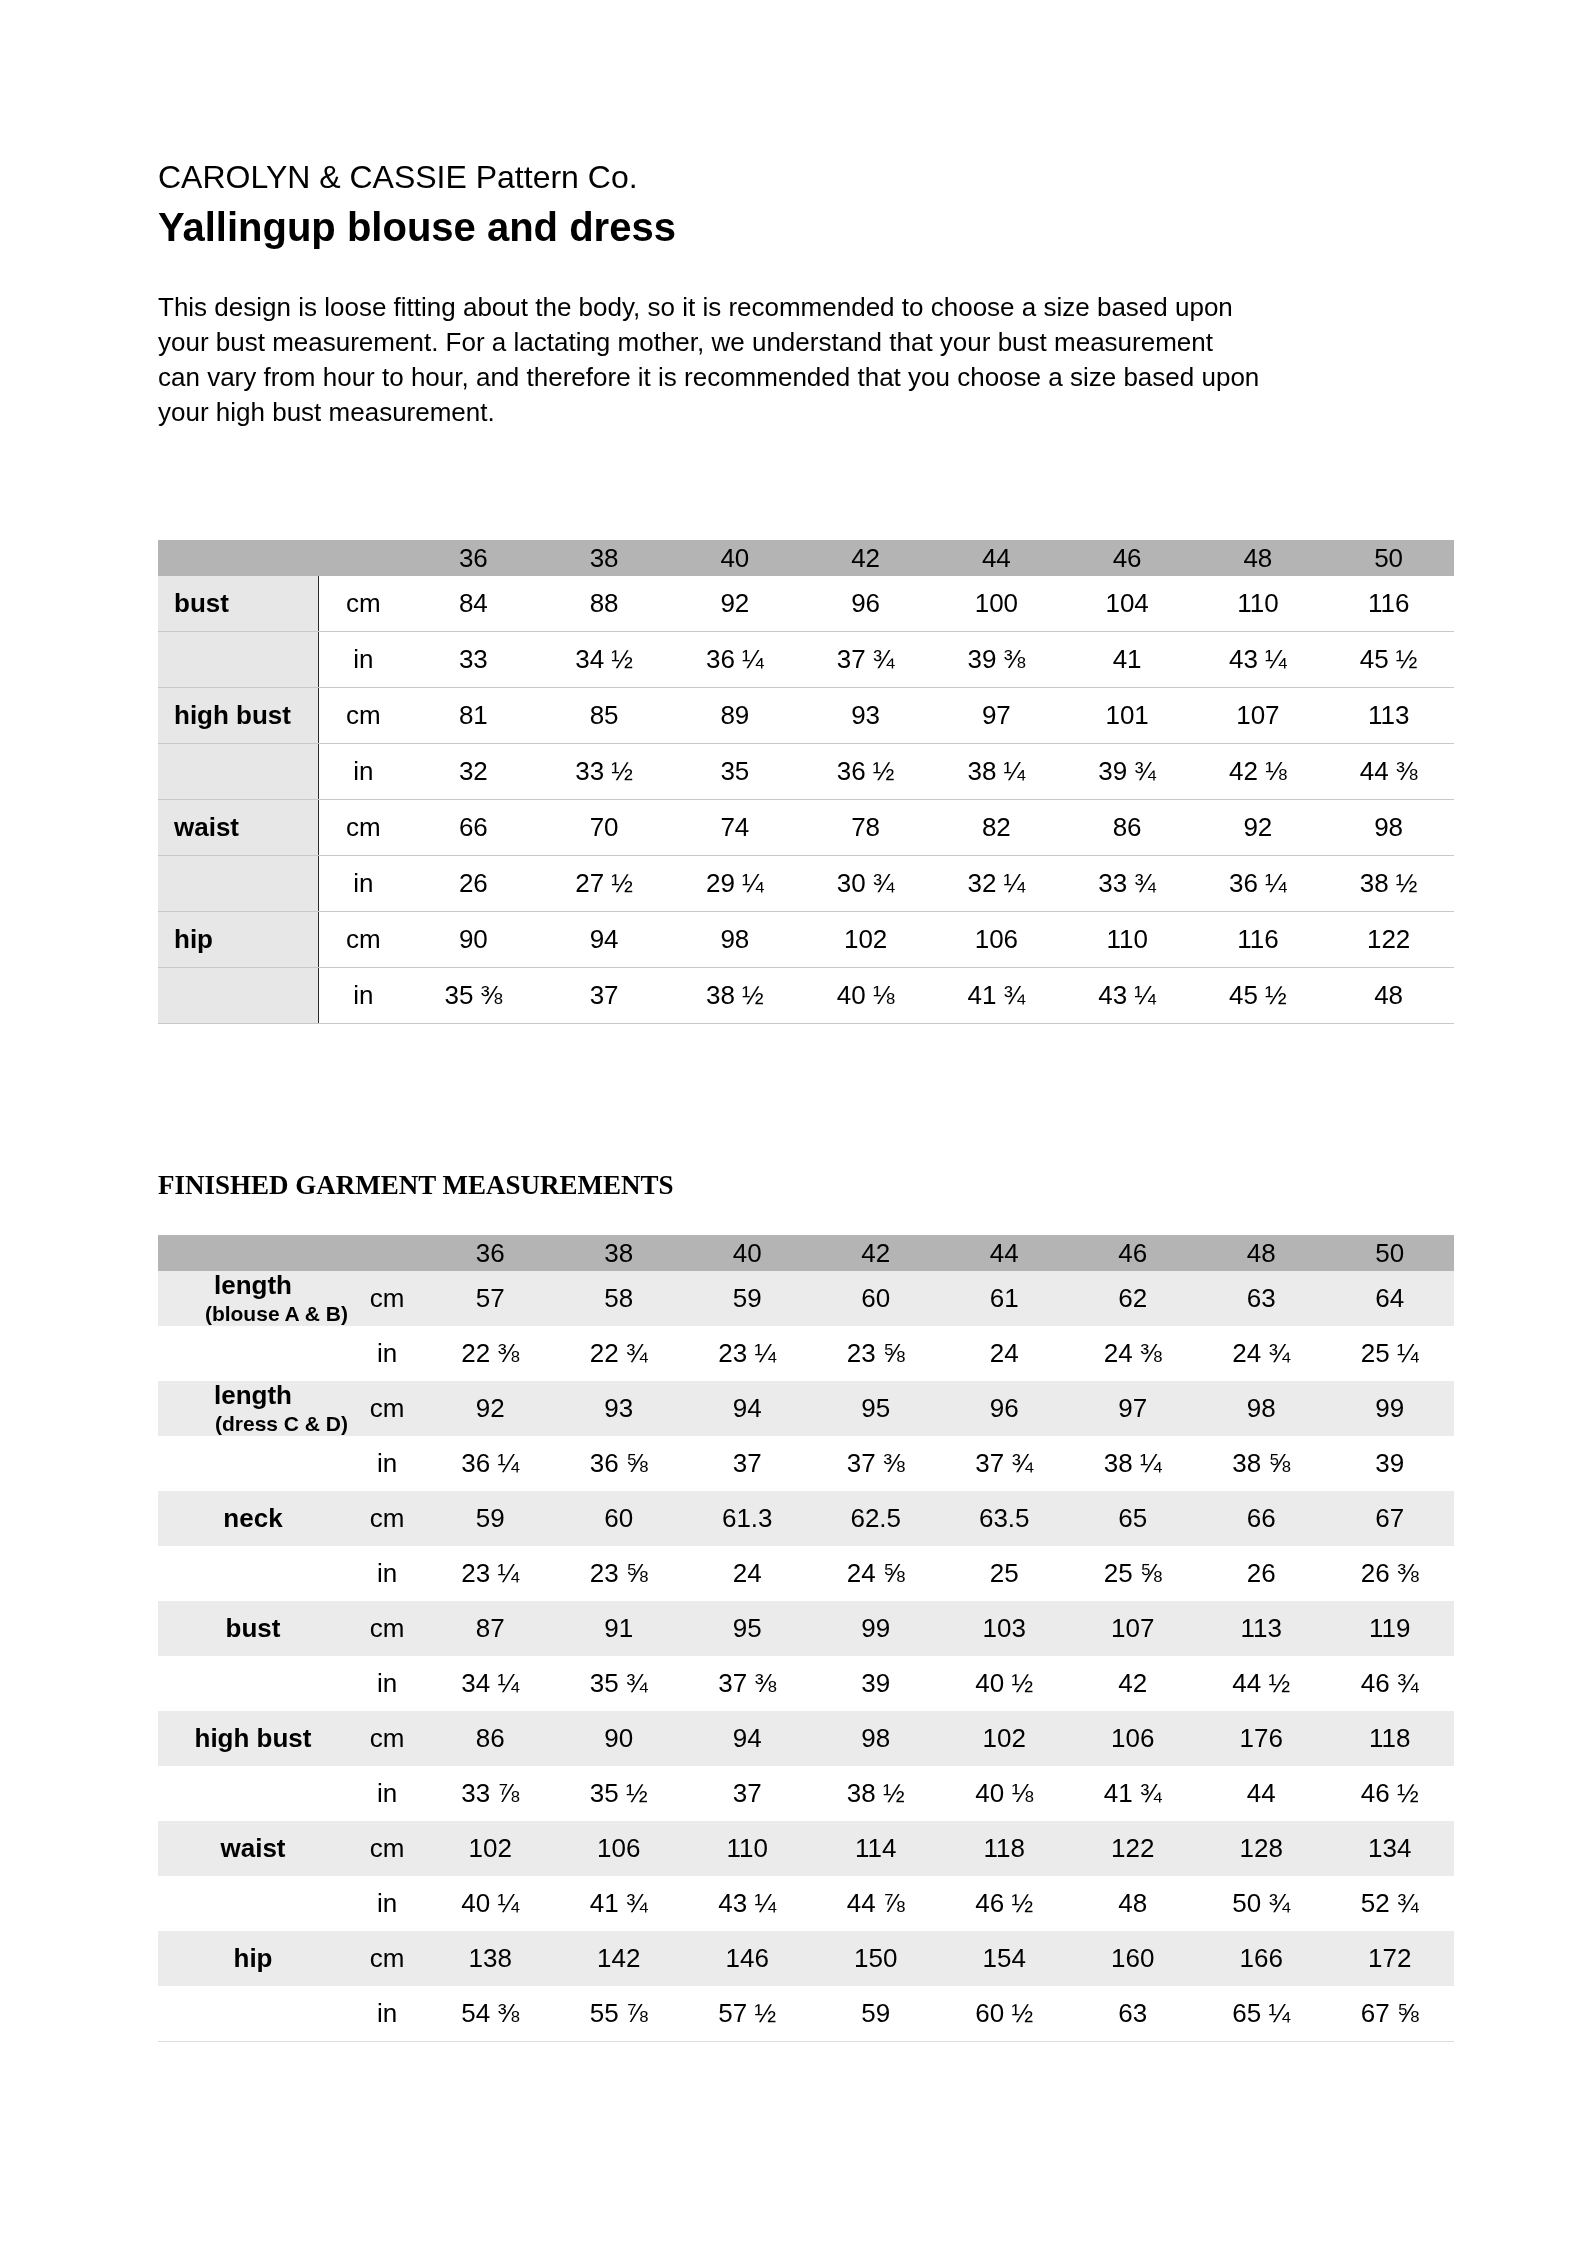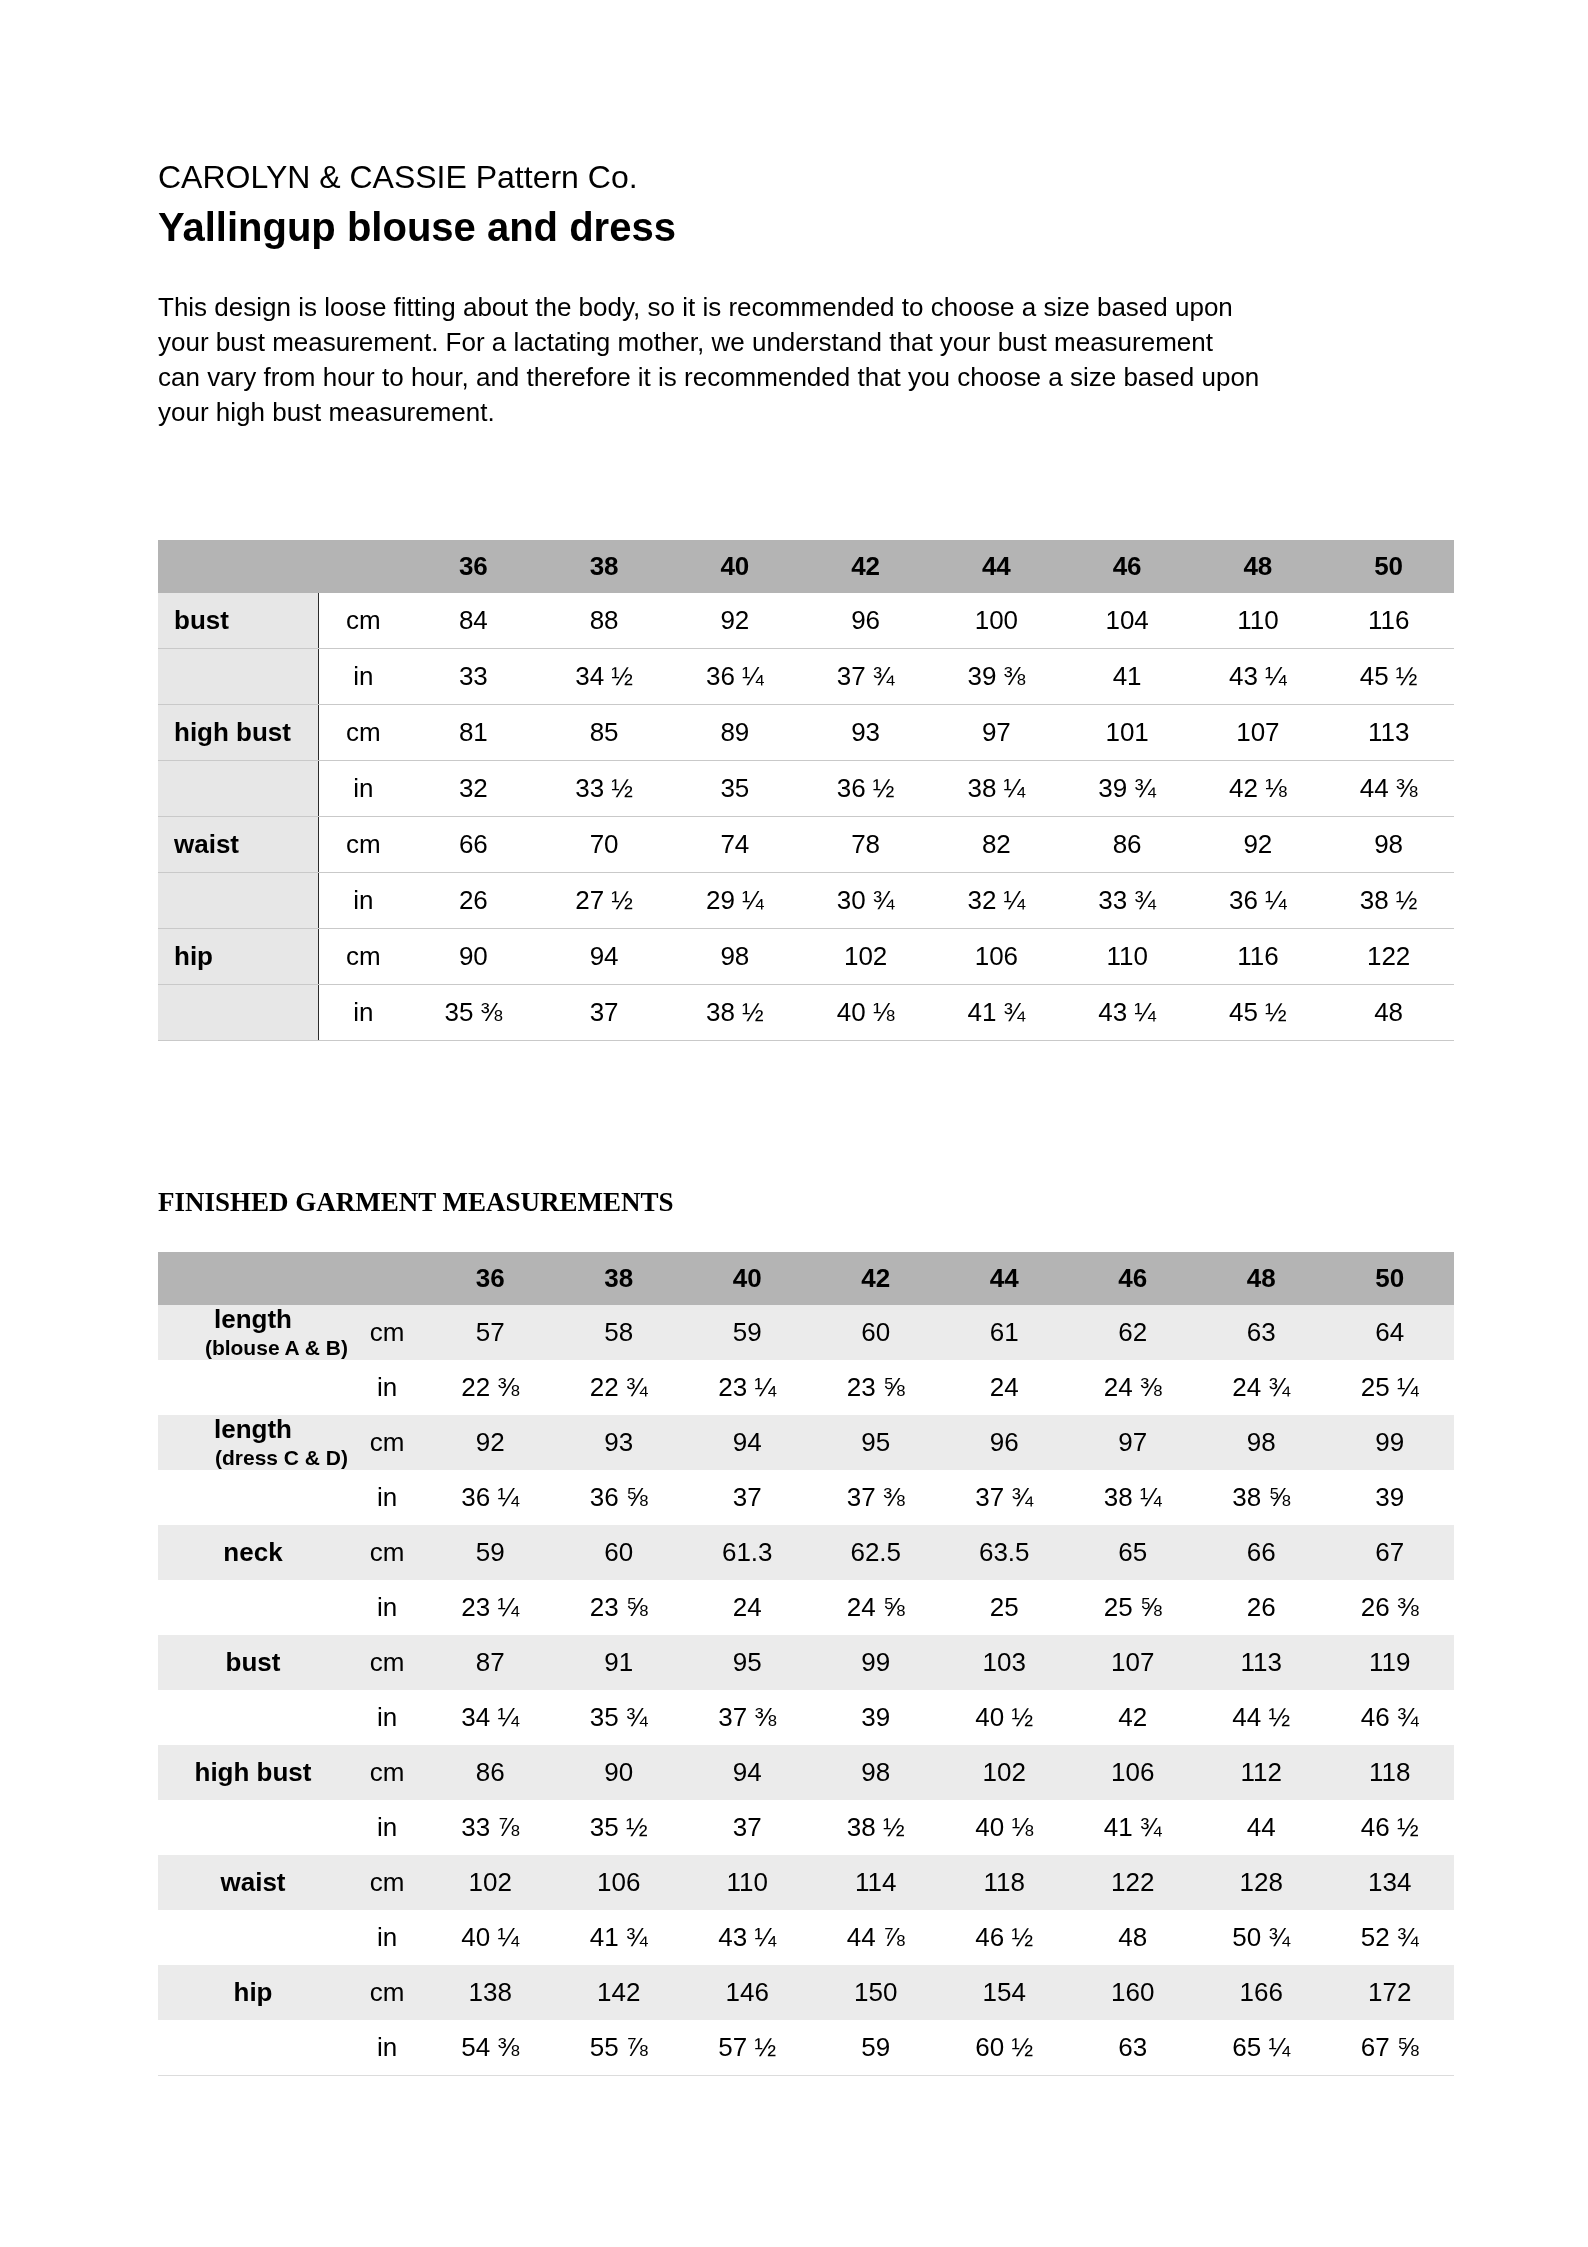--- a/index.html
+++ b/index.html
@@ -13,21 +13,21 @@
     background:#ffffff;color:#000000;
     font-family:"Liberation Sans","DejaVu Sans",sans-serif;
   }
   .page{padding:158px 130px 0 158px;}
   .brand{font-size:32px;line-height:1.2;}
   .title{font-size:40px;line-height:1.15;font-weight:700;margin:8px 0 0 0;}
   .intro{font-size:26px;line-height:35px;margin:40px 0 0 0;white-space:pre-line;}
 
   table{border-collapse:collapse;table-layout:fixed;width:1296px;}
   th,td{font-size:26px;font-weight:400;text-align:center;vertical-align:middle;padding:0;}
-  thead th{background:var(--header-gray);font-weight:700;height:53px;}
+  thead th{background:var(--header-gray);font-weight:400;height:36px;}
 
   
   .t1{margin-top:110px;}
   .t1 tbody td{height:55px;border-bottom:1px solid #c9c9c9;background:#ffffff;}
   .t1 tbody .label-cell{
     background:var(--label-gray);
     text-align:left;padding-left:16px;font-weight:700;
     border-right:1px solid #2b2b2b;
   }
 
@@ -292,21 +292,21 @@
         </tr>
         <tr class="row-cm">
           <td class="label-cell"><span class="lbl">high bust</span></td>
           <td class="unit-cell">cm</td>
           <td class="value-cell">86</td>
           <td class="value-cell">90</td>
           <td class="value-cell">94</td>
           <td class="value-cell">98</td>
           <td class="value-cell">102</td>
           <td class="value-cell">106</td>
-          <td class="value-cell">112</td>
+          <td class="value-cell">176</td>
           <td class="value-cell">118</td>
         </tr>
         <tr class="row-in">
           <td class="label-cell"></td>
           <td class="unit-cell">in</td>
           <td class="value-cell">33 ⅞</td>
           <td class="value-cell">35 ½</td>
           <td class="value-cell">37</td>
           <td class="value-cell">38 ½</td>
           <td class="value-cell">40 ⅛</td>

